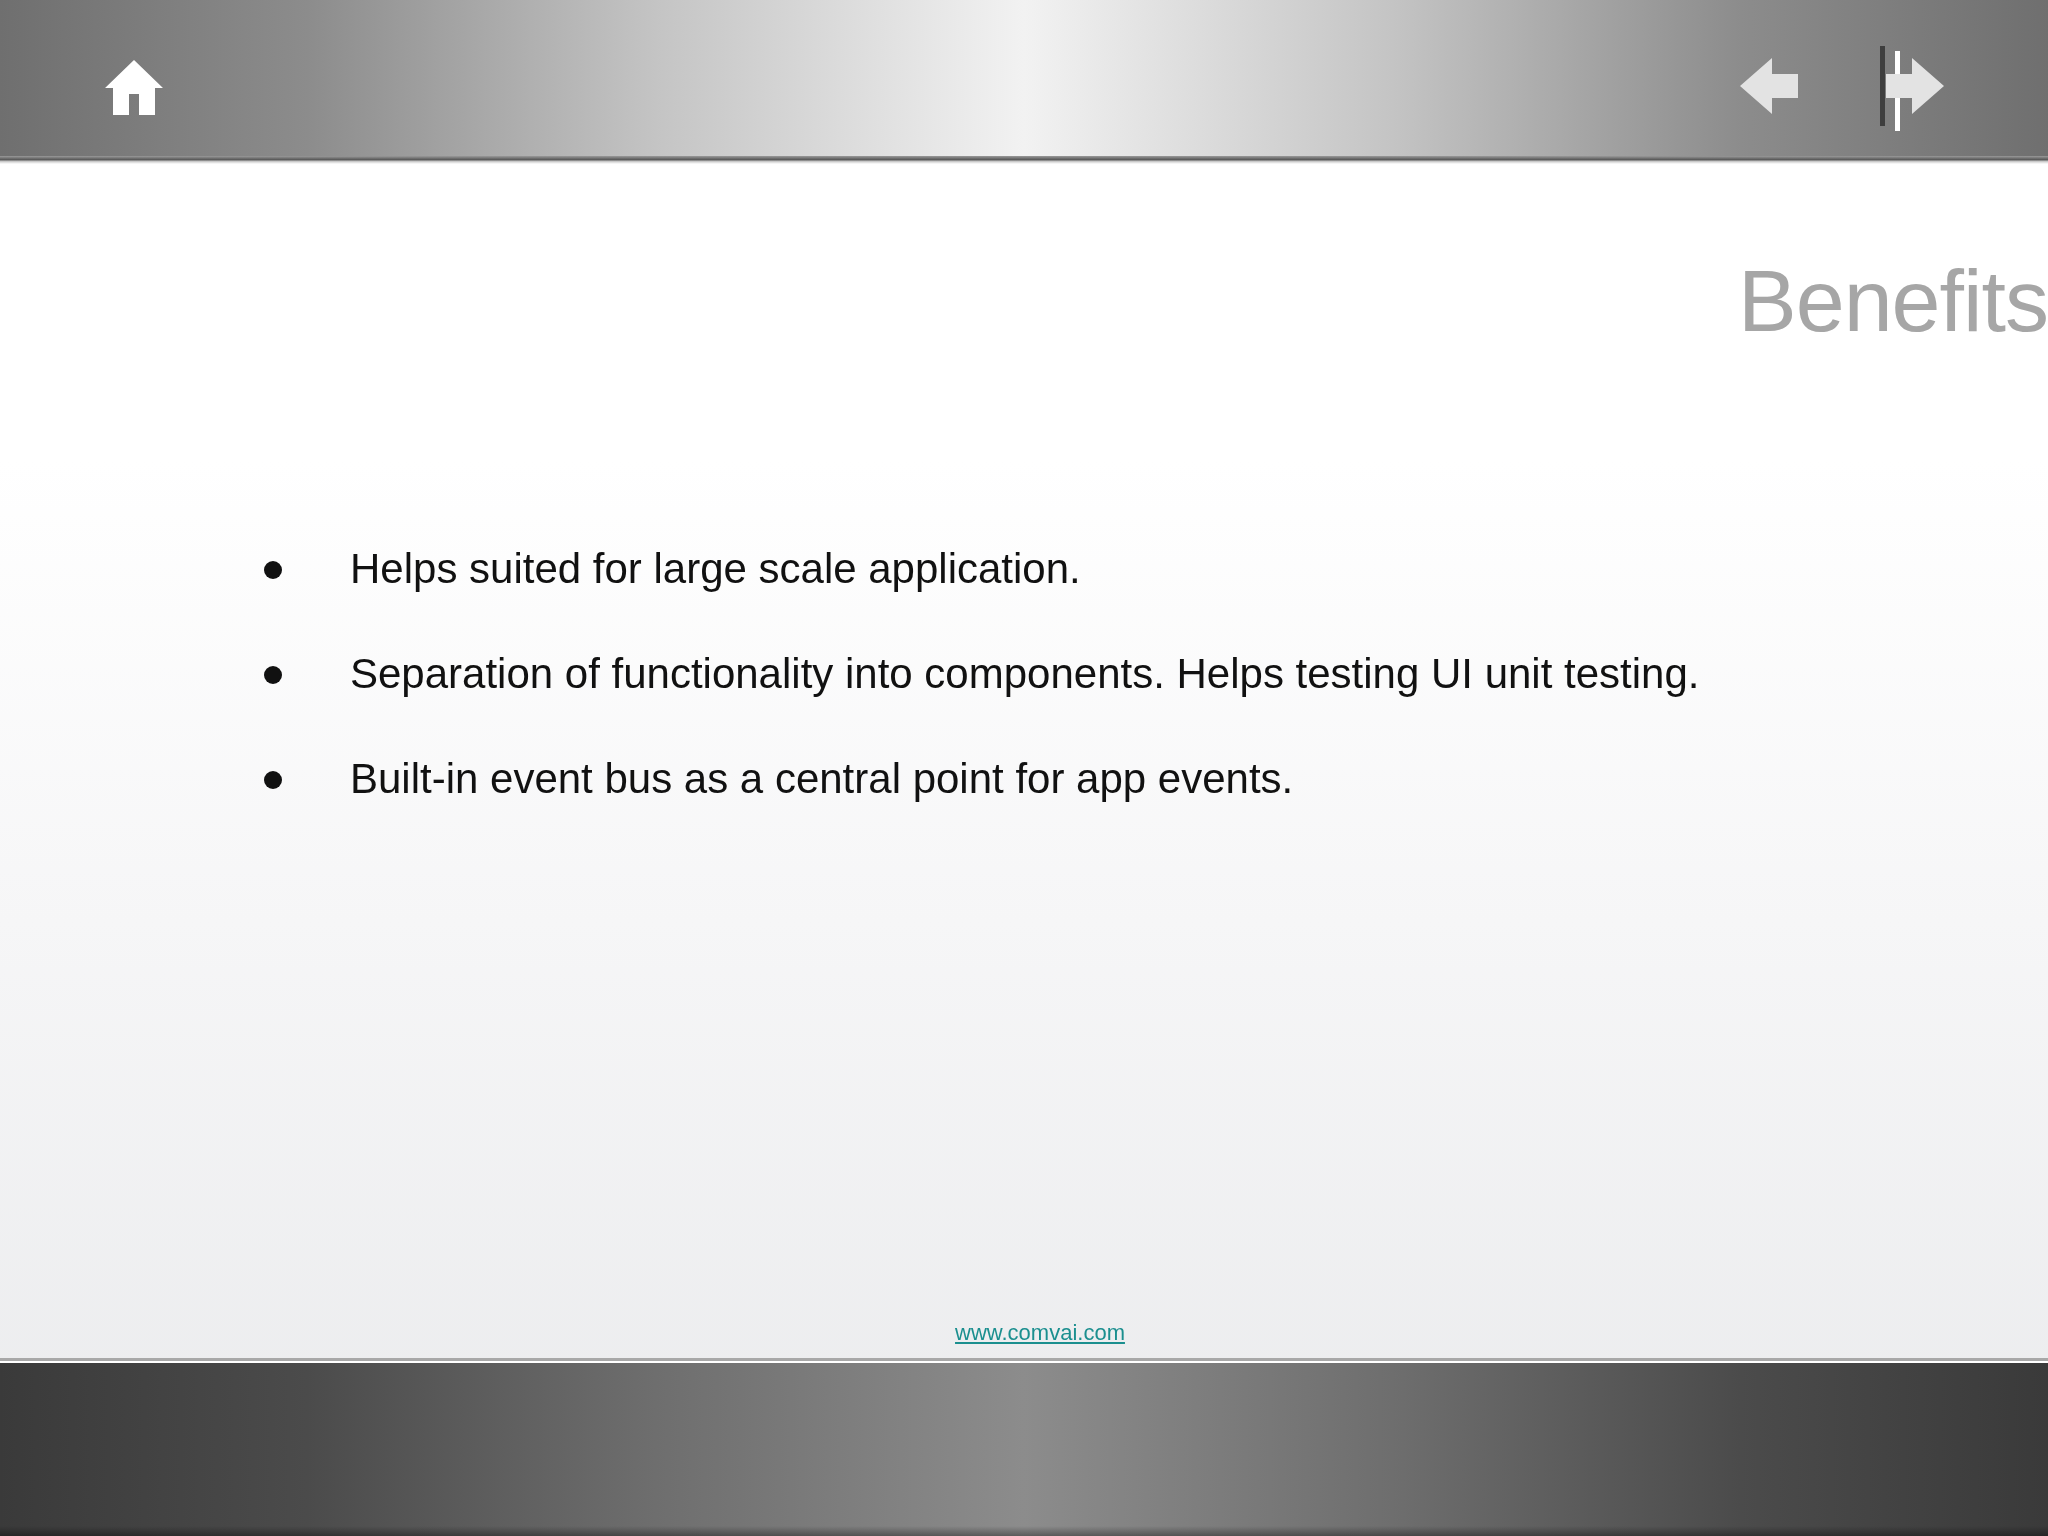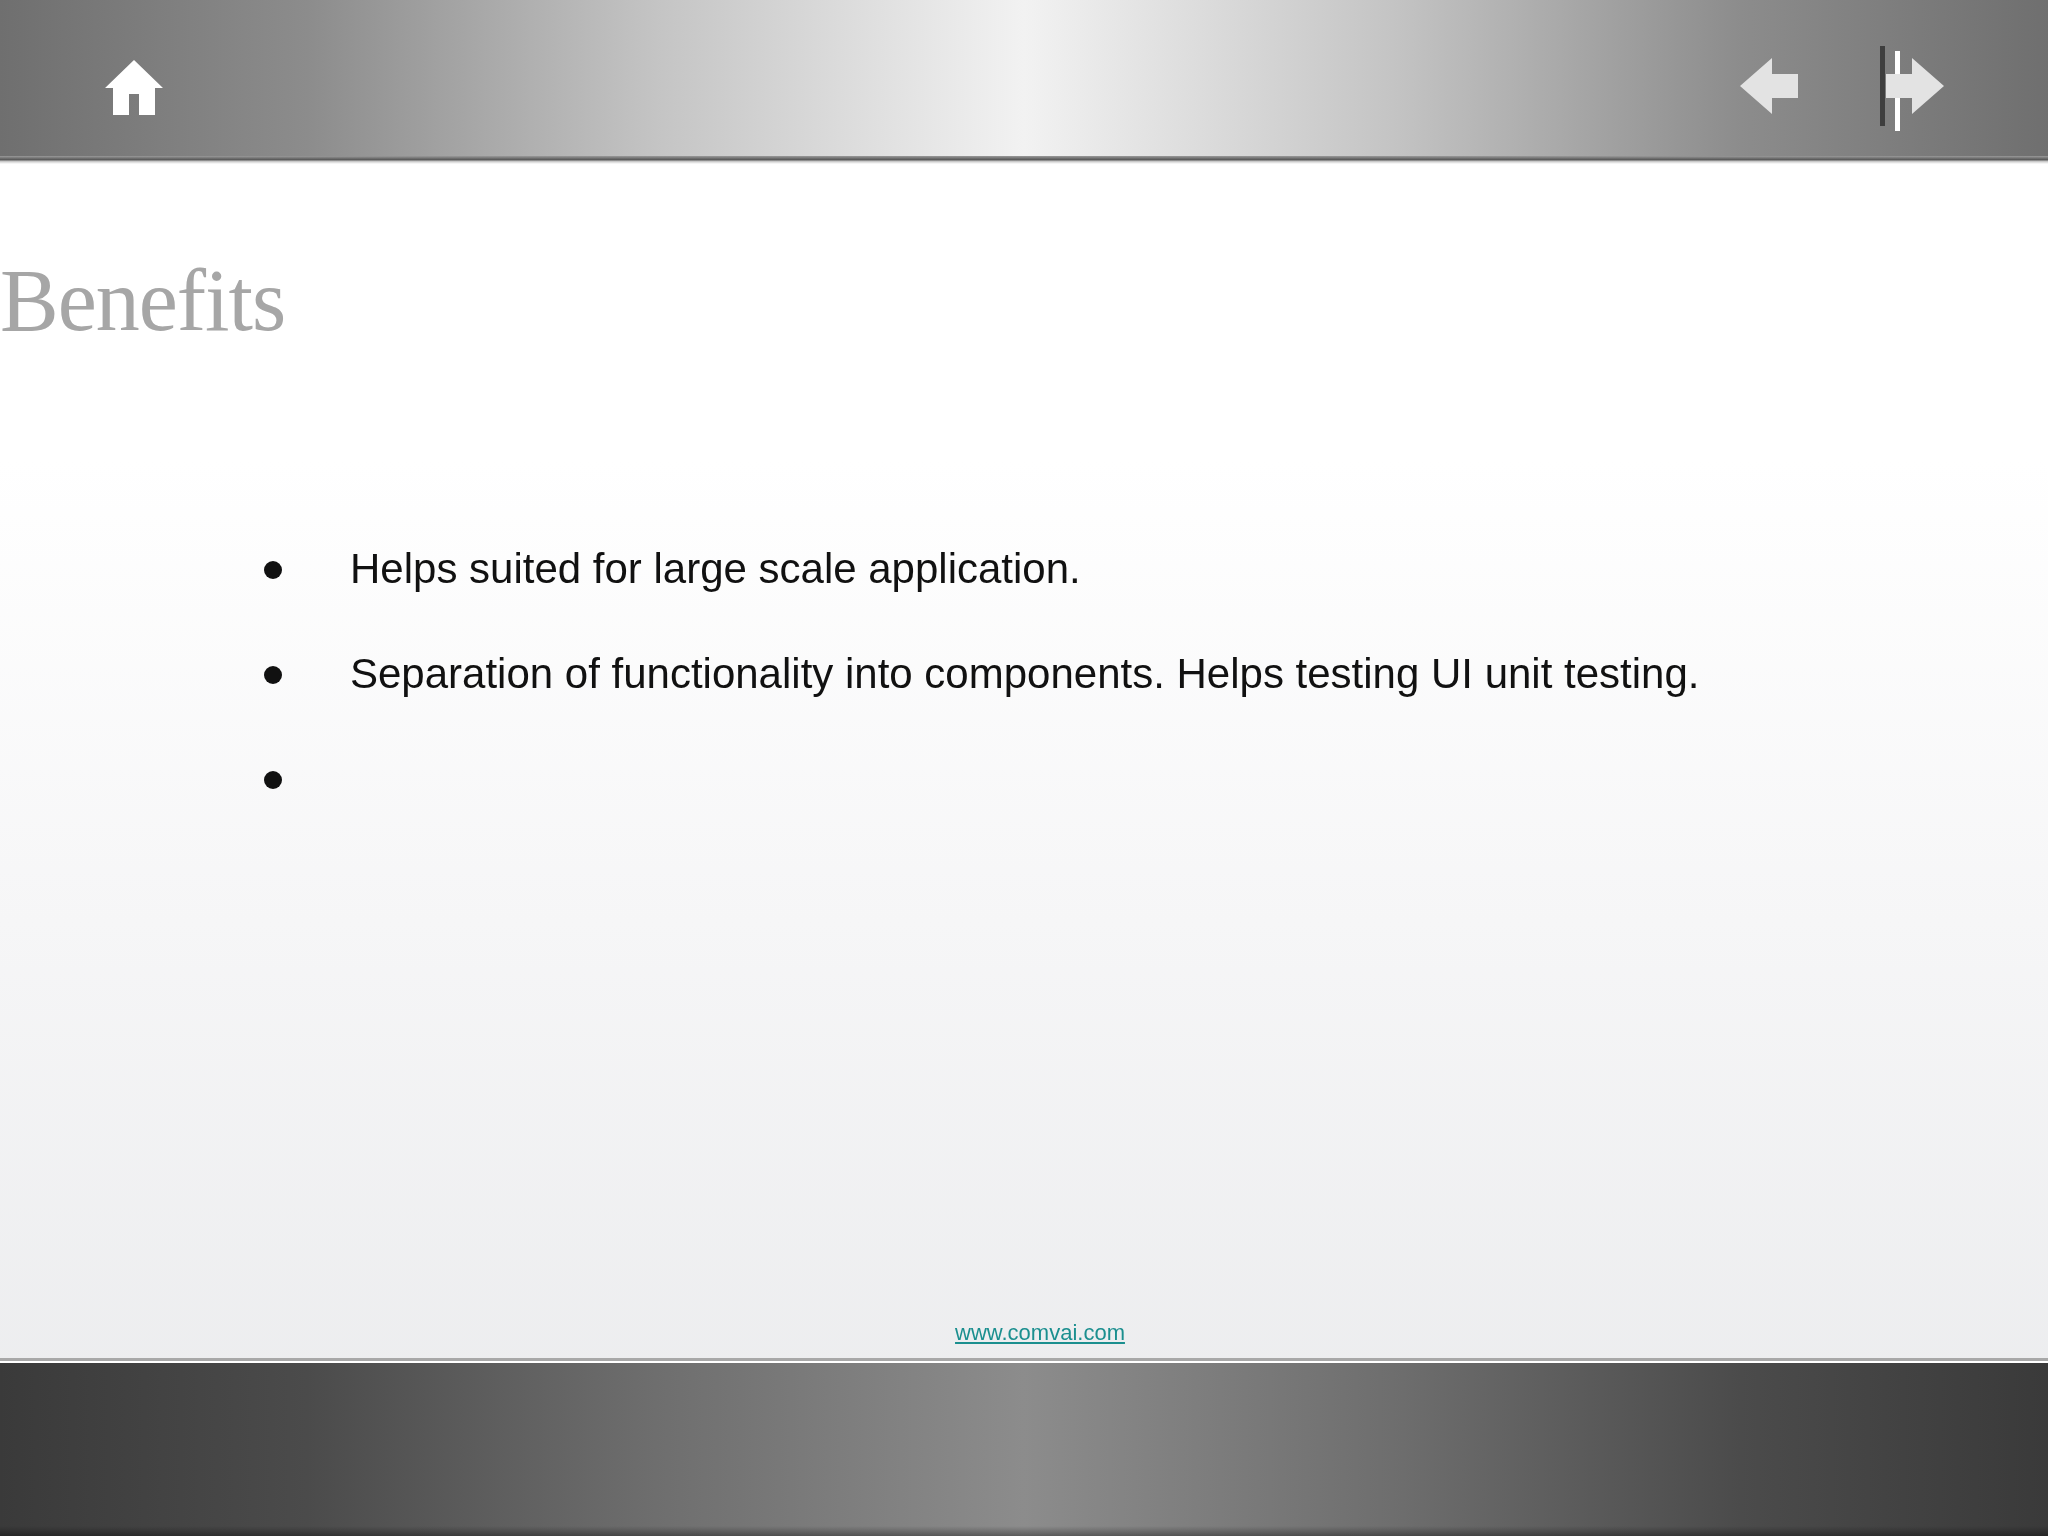--- a/index.html
+++ b/index.html
@@ -16,22 +16,22 @@
     content: ""; position: absolute; left: 0; right: 0; bottom: 0; height: 8px;
     background: linear-gradient(to bottom, #9a9a9a 0%, #5a5a5a 45%, #cfcfcf 70%, #ffffff 100%);
   }
   .home-icon { position: absolute; left: 105px; top: 60px; width: 58px; height: 55px; cursor: pointer; }
   .nav-group { position: absolute; right: 104px; top: 44px; width: 204px; height: 88px; }
   .prev-icon { position: absolute; left: 0; top: 14px; width: 58px; height: 56px; cursor: pointer; }
   .next-icon { position: absolute; left: 146px; top: 14px; width: 58px; height: 56px; cursor: pointer; }
   .sep-dark { position: absolute; left: 140px; top: 2px; width: 5px; height: 80px; background: #3e3e3e; }
   .sep-light { position: absolute; left: 155px; top: 7px; width: 5px; height: 80px; background: #ffffff; }
   .slide-title {
-    position: absolute; left: 0; width: 2048px; top: 250px; text-align: left;
-    font-size: 88px; color: #a6a6a6; font-weight: normal; letter-spacing: -1px; font-family: Liberation Serif, serif;
+    position: absolute; left: 0; width: 2048px; top: 250px; text-align: right;
+    font-size: 88px; color: #a6a6a6; font-weight: normal; letter-spacing: -1px;
   }
   .bullets { position: absolute; left: 258px; top: 540px; width: 1560px; margin: 0; padding: 0; list-style: none; }
   .bullet { position: relative; padding-left: 92px; margin-bottom: 48px; font-size: 42px; line-height: 57px; color: #111111; }
   .bullet-dot {
     position: absolute; left: 6px; top: 21px; width: 18px; height: 18px; border-radius: 50%; background: #111;
   }
   .footer-link {
     position: absolute; left: 0; width: 2048px; top: 1320px; text-align: center;
     font-size: 22px; color: #1b8f8f; text-decoration: underline; padding-left: 16px;
   }
@@ -74,20 +74,21 @@
   <li class="bullet">
     <span class="bullet-dot"></span>
     <span>Helps suited for large scale application.</span>
   </li>
   <li class="bullet">
     <span class="bullet-dot"></span>
     <span>Separation of functionality into components. Helps testing UI unit testing.</span>
   </li>
   <li class="bullet">
     <span class="bullet-dot"></span>
+    <span>Built-in event bus as a central point for app events.</span>
   </li>
 </ul>
 
 <div class="footer-link">
   <span>www.comvai.com</span>
 </div>
 
 <div class="bottom-bar"></div>
 
 </body></html>

